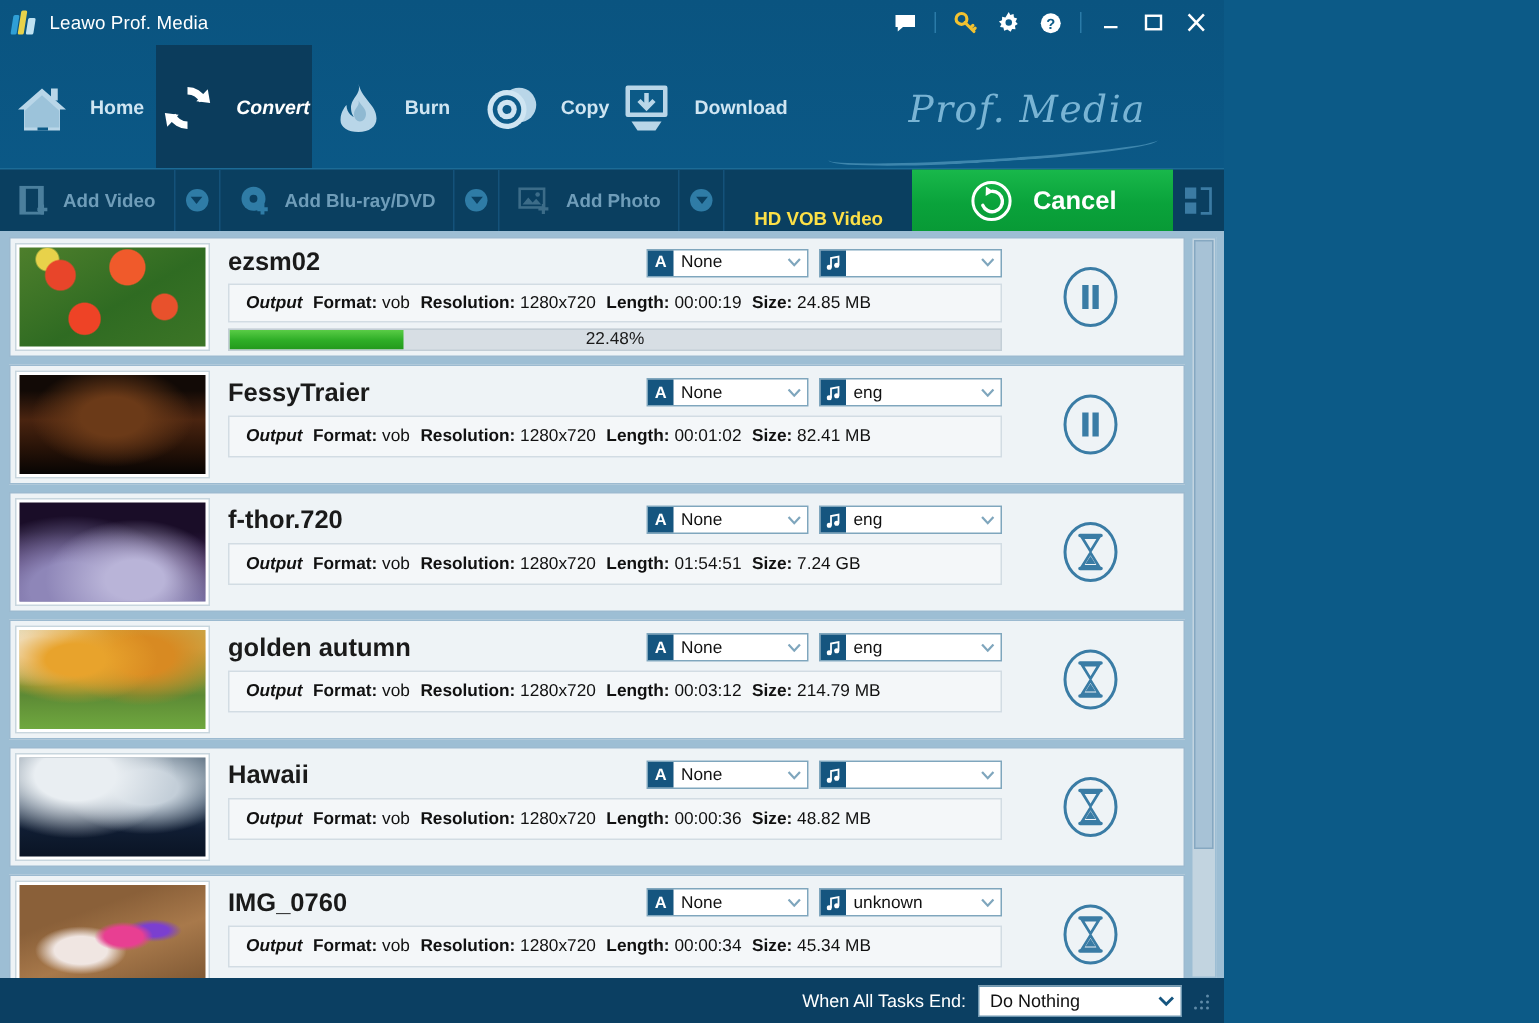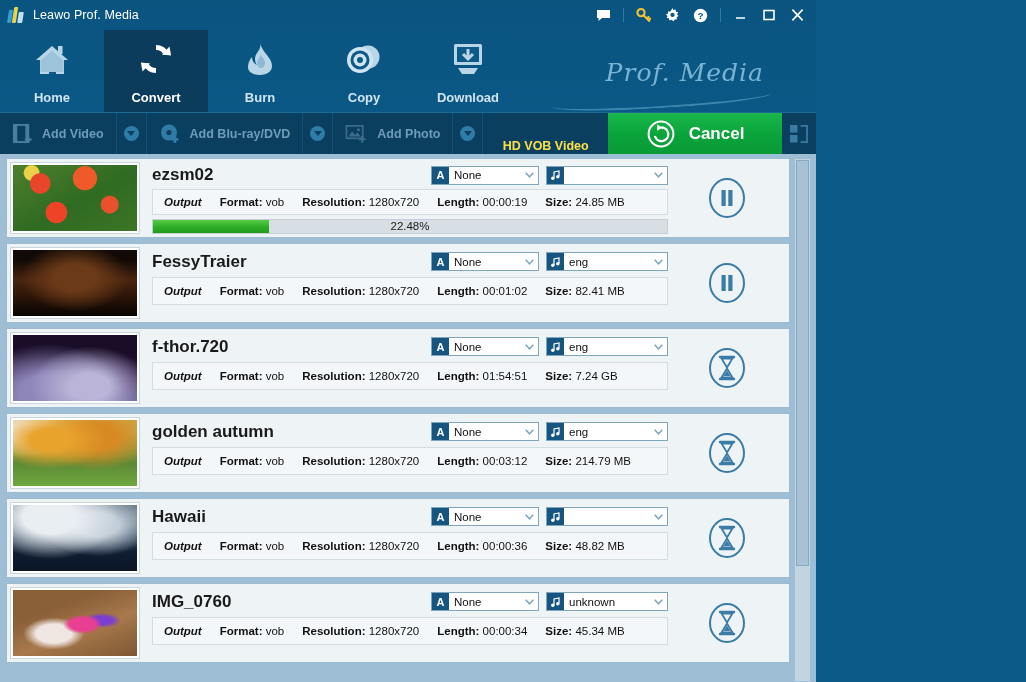--- a/index.html
+++ b/index.html
@@ -40,27 +40,27 @@
   }
   .tbi svg { display:block; }
   .tb-sep { width:1px; height:14px; background:#2a7ba8; margin:0 5px; }
 
   
   .mainnav {
     height: 82px; flex: 0 0 82px;
     display:flex; align-items:stretch; position:relative; z-index:5;
   }
   .navitem {
-    width: 104px; display:flex; flex-direction:column;
+    width: 104px; display:flex; flex-direction:row;
     align-items:center; justify-content:center; gap:12px;
     cursor:pointer; color:#a9cde3;
   }
   .navitem .ico { height:40px; display:flex; align-items:flex-end; }
   .navitem .lbl { font-size:13px; font-weight:bold; color:#cfe5f2; }
-  .navitem.active { background:#0b3c5c; color:#fff; }
+  .navitem.active { background:#0b3c5c; color:#fff;font-style:italic; }
   .navitem.active .lbl { color:#ffffff; }
   .brand {
     flex:1 1 auto; position:relative;
   }
   .brand-text {
     position:absolute; right:52px; top:28px;
     font-family: "DejaVu Serif", serif;
     font-style: italic; font-size:25px; color:#79b4d4;
     letter-spacing:1px; white-space:nowrap;
   }
@@ -143,21 +143,21 @@
     flex:1 1 auto; display:flex; align-items:center;
     padding-left:5px; font-size:11.5px; color:#111;
     white-space:nowrap; overflow:hidden;
   }
   .sel .arw { width:18px; flex:0 0 18px; display:flex; align-items:center; justify-content:center; }
   .sel.sub { width:108px; }
   .sel.aud { width:122px; }
   .meta {
     margin-top:3px; height:28px;
     border:1px solid #d2dce3; background:#f4f7f9;
-    display:flex; align-items:center; gap:18px; padding:0 0 0 11px;
+    display:flex; align-items:center; gap:7px; padding:0 0 0 11px;
     font-size:11.5px; color:#111; white-space:nowrap; overflow:hidden;
   }
   .meta .out { font-weight:bold; font-style:italic; }
   .meta b { font-weight:bold; }
   .meta span.v { font-weight:normal; }
   .prog {
     margin-top:4px; height:17px; position:relative;
     background:#d7dee4; border:1px solid #c3ced6; overflow:hidden;
   }
   .prog .fill {
@@ -706,14 +706,31 @@
         </div>
       </div>
 
     </div>
 
     <div class="sbar">
       <div class="sthumb"></div>
     </div>
   </div>
 
+  <div class="bottombar">
+    <div class="bb-lbl">When All Tasks End:</div>
+    <div class="bb-sel">
+      <span class="v">Do Nothing</span>
+      <span><svg width="11" height="7" viewBox="0 0 11 7">
+            <path d="M1 1l4.5 4.5L10 1" fill="none" stroke="#15557f" stroke-width="1.9"></path>
+          </svg></span>
+    </div>
+    <div class="grip">
+      <i style="left:8px;top:2px"></i>
+        <i style="left:4px;top:6px"></i>
+        <i style="left:8px;top:6px"></i>
+      <i style="left:0;top:10px"></i>
+        <i style="left:4px;top:10px"></i>
+        <i style="left:8px;top:10px"></i>
+    </div>
+  </div>
 
 </div>
 
 </body></html>

